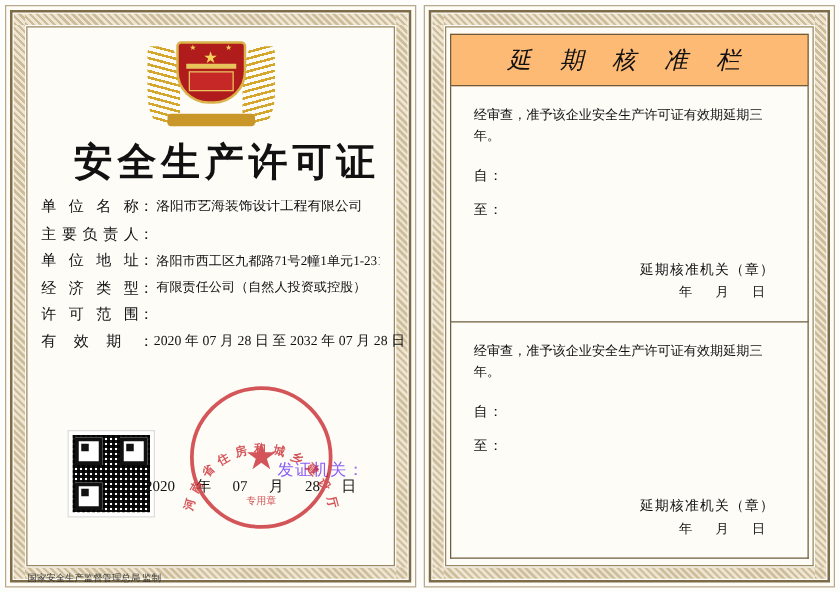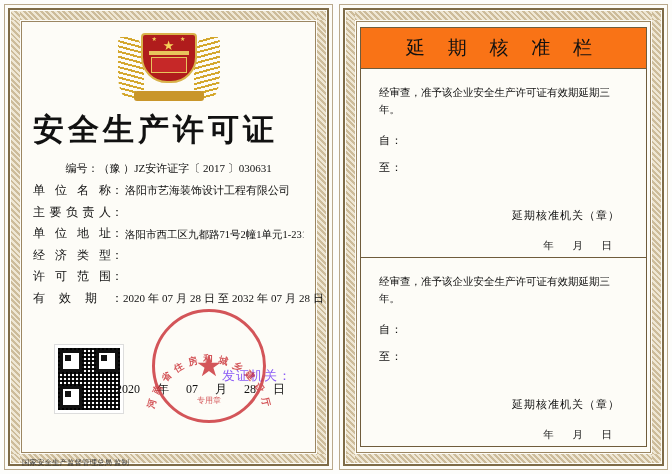--- a/index.html
+++ b/index.html
@@ -92,21 +92,21 @@
     border-radius:40% 10% 40% 10%;
   }
   .emblem .wheat-l{left:2px;transform:scaleX(-1);}
   .emblem .wheat-r{right:2px;}
   .emblem .base{
     position:absolute;bottom:4px;left:50%;transform:translateX(-50%);
     width:70px;height:10px;background:#c9962a;border-radius:3px;
   }
 
   .title{
-    text-align:left;
+    text-align:right;
     font-size:31px;
     letter-spacing:4px;
     font-weight:bold;
     color:#111;
     margin-top:4px;
     font-family:"Liberation Serif", serif;
   }
   .subtitle{
     text-align:center;
     font-size:14px;
@@ -246,22 +246,23 @@
   .rcontent{
     position:absolute;inset:22px 20px 22px 20px;
     display:flex;flex-direction:column;
     box-sizing:border-box;
   }
   .rhead{
     border:1px solid #6f5c3c;
     height:40px;
     display:flex;align-items:center;justify-content:center;
     font-size:19px;letter-spacing:9px;color:#111;
-    background:#f97316;
+    background:#fdba74;
     margin-bottom:0;
+    font-style:italic;
   }
   .rbox{
     border:1px solid #6f5c3c;
     border-top:none;
     flex:1;
     position:relative;
     padding:16px 18px 10px 18px;
     box-sizing:border-box;
     font-size:10.5px;
     color:#111;
@@ -271,21 +272,21 @@
     margin-top:14px;
     font-size:11px;
     letter-spacing:1px;
   }
   .rbox .to{margin-top:12px;}
   .rbox .organ{
     position:absolute;right:26px;bottom:34px;
     font-size:11px;letter-spacing:1px;
   }
   .rbox .ymd{
-    position:absolute;right:26px;bottom:4px;
+    position:absolute;right:26px;bottom:16px;
     font-size:10.5px;
     margin-left:28px;
   }
   .rbox .ymd span{margin:0 8px;}
 </style>
 </head>
 <body>
 
 <div class="page">
 
@@ -304,23 +305,20 @@
         <div class="star">★</div>
         <div class="ministar" style="left:36px;top:5px">★</div>
         <div class="ministar" style="right:36px;top:5px">★</div>
         <div class="gate"></div>
         <div class="gate2"></div>
         <div class="base"></div>
       </div>
 
       <div class="title">安全生产许可证</div>
 
-      <div class="codeline">
-        <span>编号：</span><span>（豫 ）JZ安许证字〔 2017 〕030631</span>
-      </div>
 
       <div class="fields">
 
         <div class="frow">
           <div class="flabel">
             <span>单</span>
               <span>位</span>
               <span>名</span>
               <span>称</span>
           </div>
@@ -351,20 +349,21 @@
         </div>
 
         <div class="frow">
           <div class="flabel">
             <span>经</span>
               <span>济</span>
               <span>类</span>
               <span>型</span>
           </div>
           <div class="fcolon">：</div>
+          <div class="fvalue small">有限责任公司（自然人投资或控股）</div>
         </div>
 
         <div class="frow">
           <div class="flabel">
             <span>许</span>
               <span>可</span>
               <span>范</span>
               <span>围</span>
           </div>
           <div class="fcolon">：</div>

